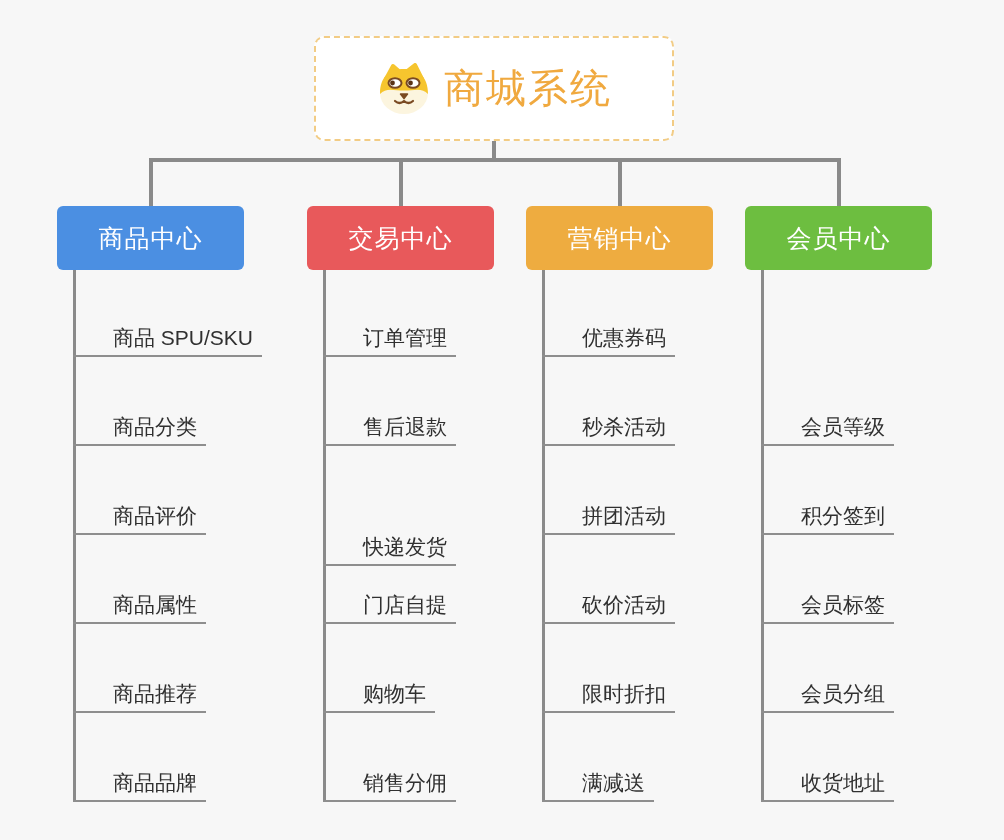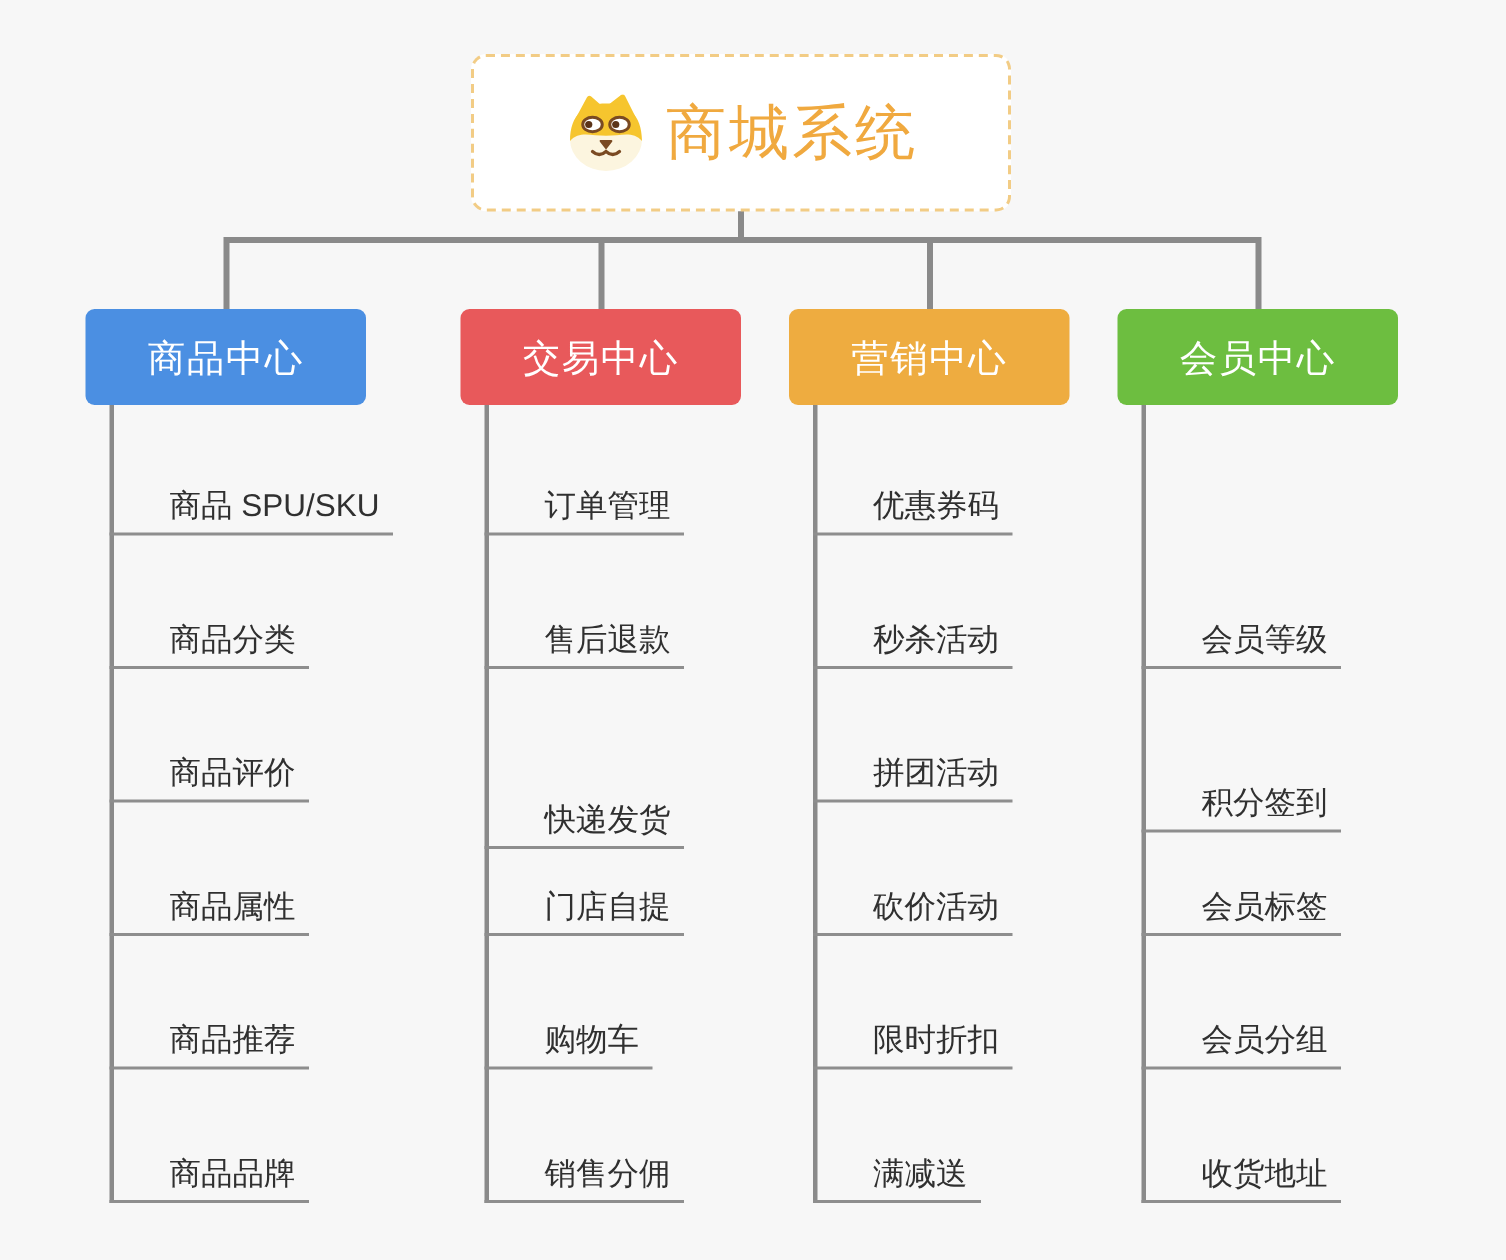--- a/index.html
+++ b/index.html
@@ -118,20 +118,20 @@
         <div class="child-node" style="top: 231px; color: rgb(48, 48, 48); border-bottom-color: rgb(142, 142, 142);">拼团活动</div>
         <div class="child-node" style="top: 320px; color: rgb(48, 48, 48); border-bottom-color: rgb(142, 142, 142);">砍价活动</div>
         <div class="child-node" style="top: 409px; color: rgb(48, 48, 48); border-bottom-color: rgb(142, 142, 142);">限时折扣</div>
         <div class="child-node" style="top: 498px; color: rgb(48, 48, 48); border-bottom-color: rgb(142, 142, 142);">满减送</div>
       </div>
       <div class="branch-node" style="left: 745px; background: rgb(109, 190, 64);">
         <span>会员中心</span>
       </div>
       <div class="spine" style="left: 761px; border-left-color: rgb(138, 138, 138);">
         <div class="child-node" style="top: 142px; color: rgb(48, 48, 48); border-bottom-color: rgb(142, 142, 142);">会员等级</div>
-        <div class="child-node" style="top: 231px; color: rgb(48, 48, 48); border-bottom-color: rgb(142, 142, 142); margin-top: 20px;">积分签到</div>
+        <div class="child-node" style="top: 231px; color: rgb(48, 48, 48); border-bottom-color: rgb(142, 142, 142);">积分签到</div>
         <div class="child-node" style="top: 320px; color: rgb(48, 48, 48); border-bottom-color: rgb(142, 142, 142);">会员标签</div>
         <div class="child-node" style="top: 409px; color: rgb(48, 48, 48); border-bottom-color: rgb(142, 142, 142);">会员分组</div>
         <div class="child-node" style="top: 498px; color: rgb(48, 48, 48); border-bottom-color: rgb(142, 142, 142);">收货地址</div>
       </div>
     </div>
 
 </div>
 
 </body></html>

